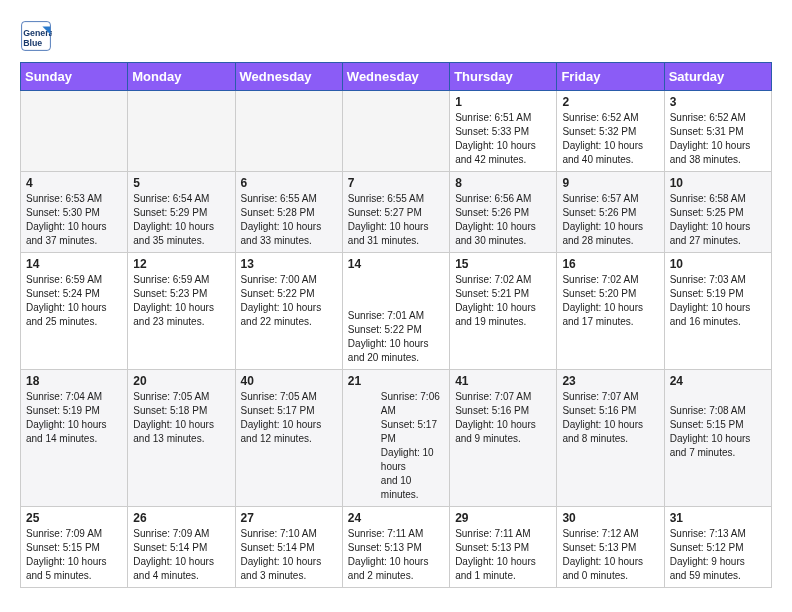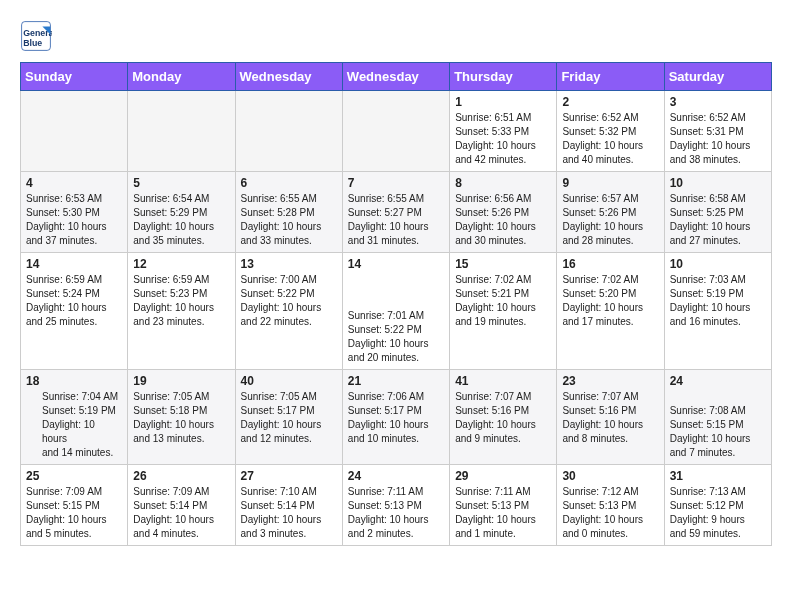--- a/index.html
+++ b/index.html
@@ -248,42 +248,42 @@
           <span class="day-num">10</span>
           <div class="cell-text" style="white-space: pre-line;">Sunrise: 7:03 AM
 Sunset: 5:19 PM
 Daylight: 10 hours
 and 16 minutes.</div>
         </td>
       </tr>
       <tr class="row-shade">
         <td>
           <span class="day-num">18</span>
-          <div class="cell-text" style="white-space: pre-line; margin-left: 16px;">Sunrise: 7:04 AM
+          <div class="cell-text" style="white-space: pre-line;">Sunrise: 7:04 AM
 Sunset: 5:19 PM
 Daylight: 10 hours
 and 14 minutes.</div>
         </td>
         <td>
-          <span class="day-num">19</span>
+          <span class="day-num">20</span>
           <div class="cell-text" style="white-space: pre-line;">Sunrise: 7:05 AM
 Sunset: 5:18 PM
 Daylight: 10 hours
 and 13 minutes.</div>
         </td>
         <td>
           <span class="day-num">40</span>
           <div class="cell-text" style="white-space: pre-line;">Sunrise: 7:05 AM
 Sunset: 5:17 PM
 Daylight: 10 hours
 and 12 minutes.</div>
         </td>
         <td>
           <span class="day-num">21</span>
-          <div class="cell-text" style="white-space: pre-line;">Sunrise: 7:06 AM
+          <div class="cell-text" style="white-space: pre-line; margin-left: 33px;">Sunrise: 7:06 AM
 Sunset: 5:17 PM
 Daylight: 10 hours
 and 10 minutes.</div>
         </td>
         <td>
           <span class="day-num">41</span>
           <div class="cell-text" style="white-space: pre-line;">Sunrise: 7:07 AM
 Sunset: 5:16 PM
 Daylight: 10 hours
 and 9 minutes.</div>

